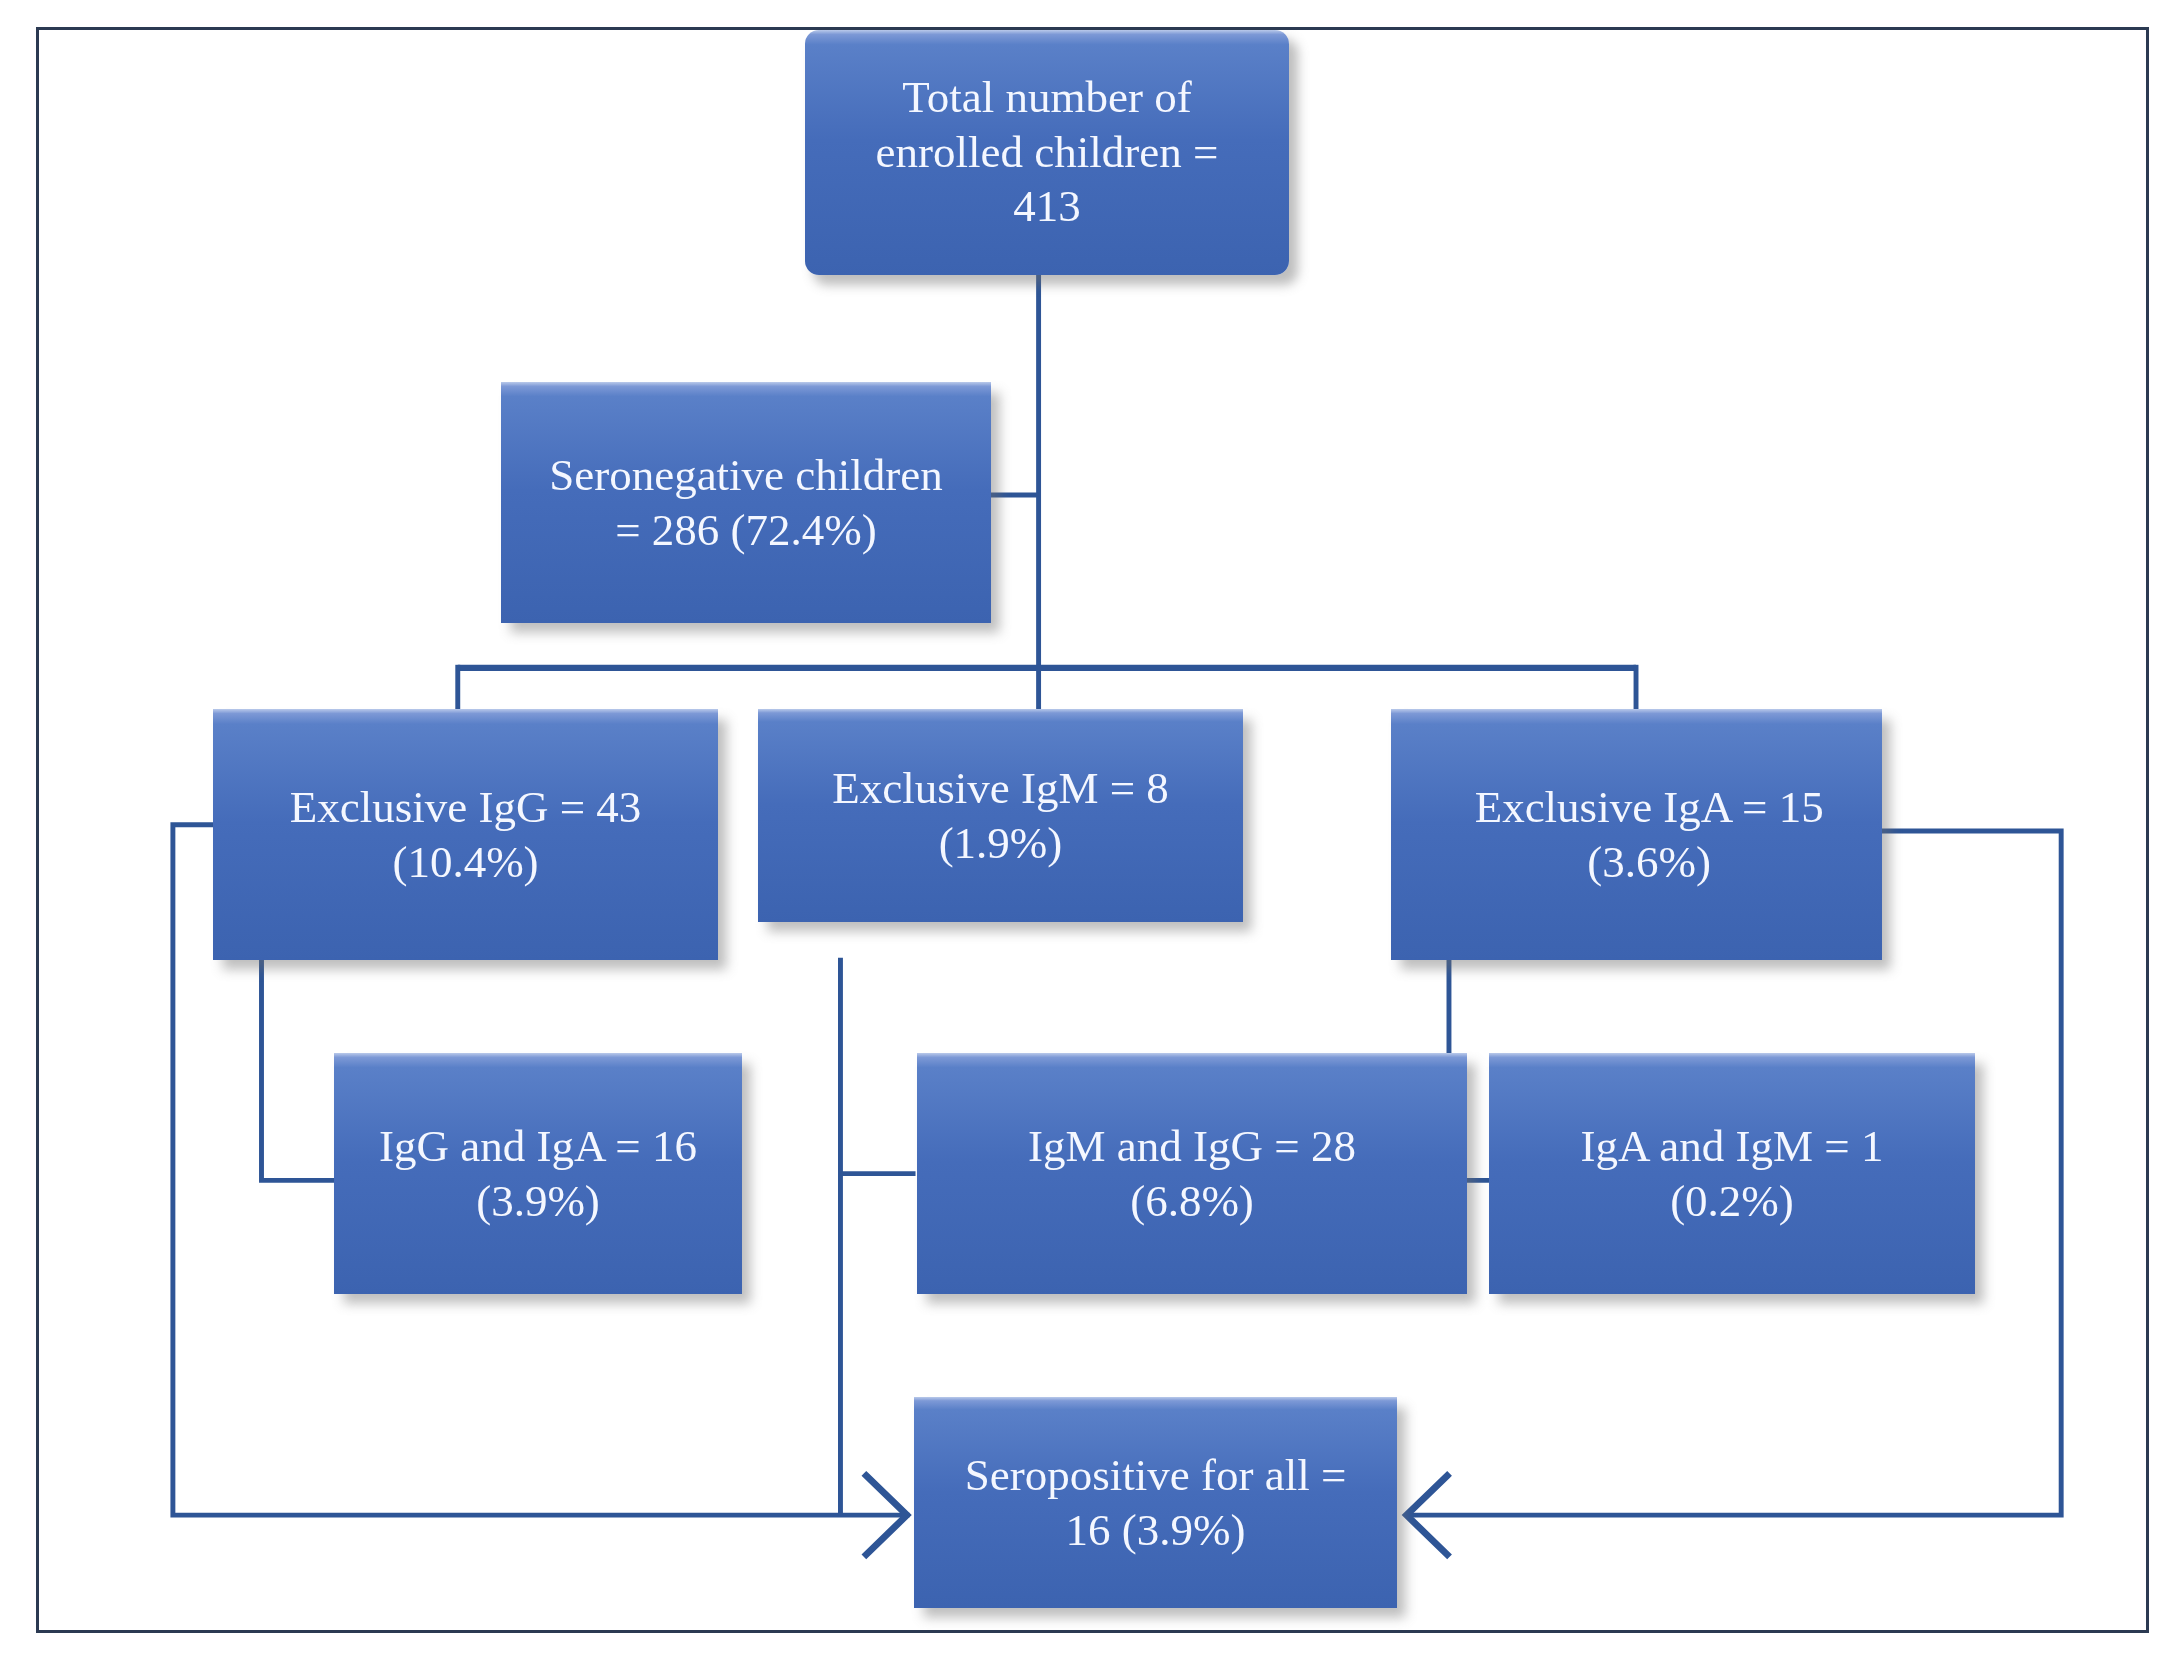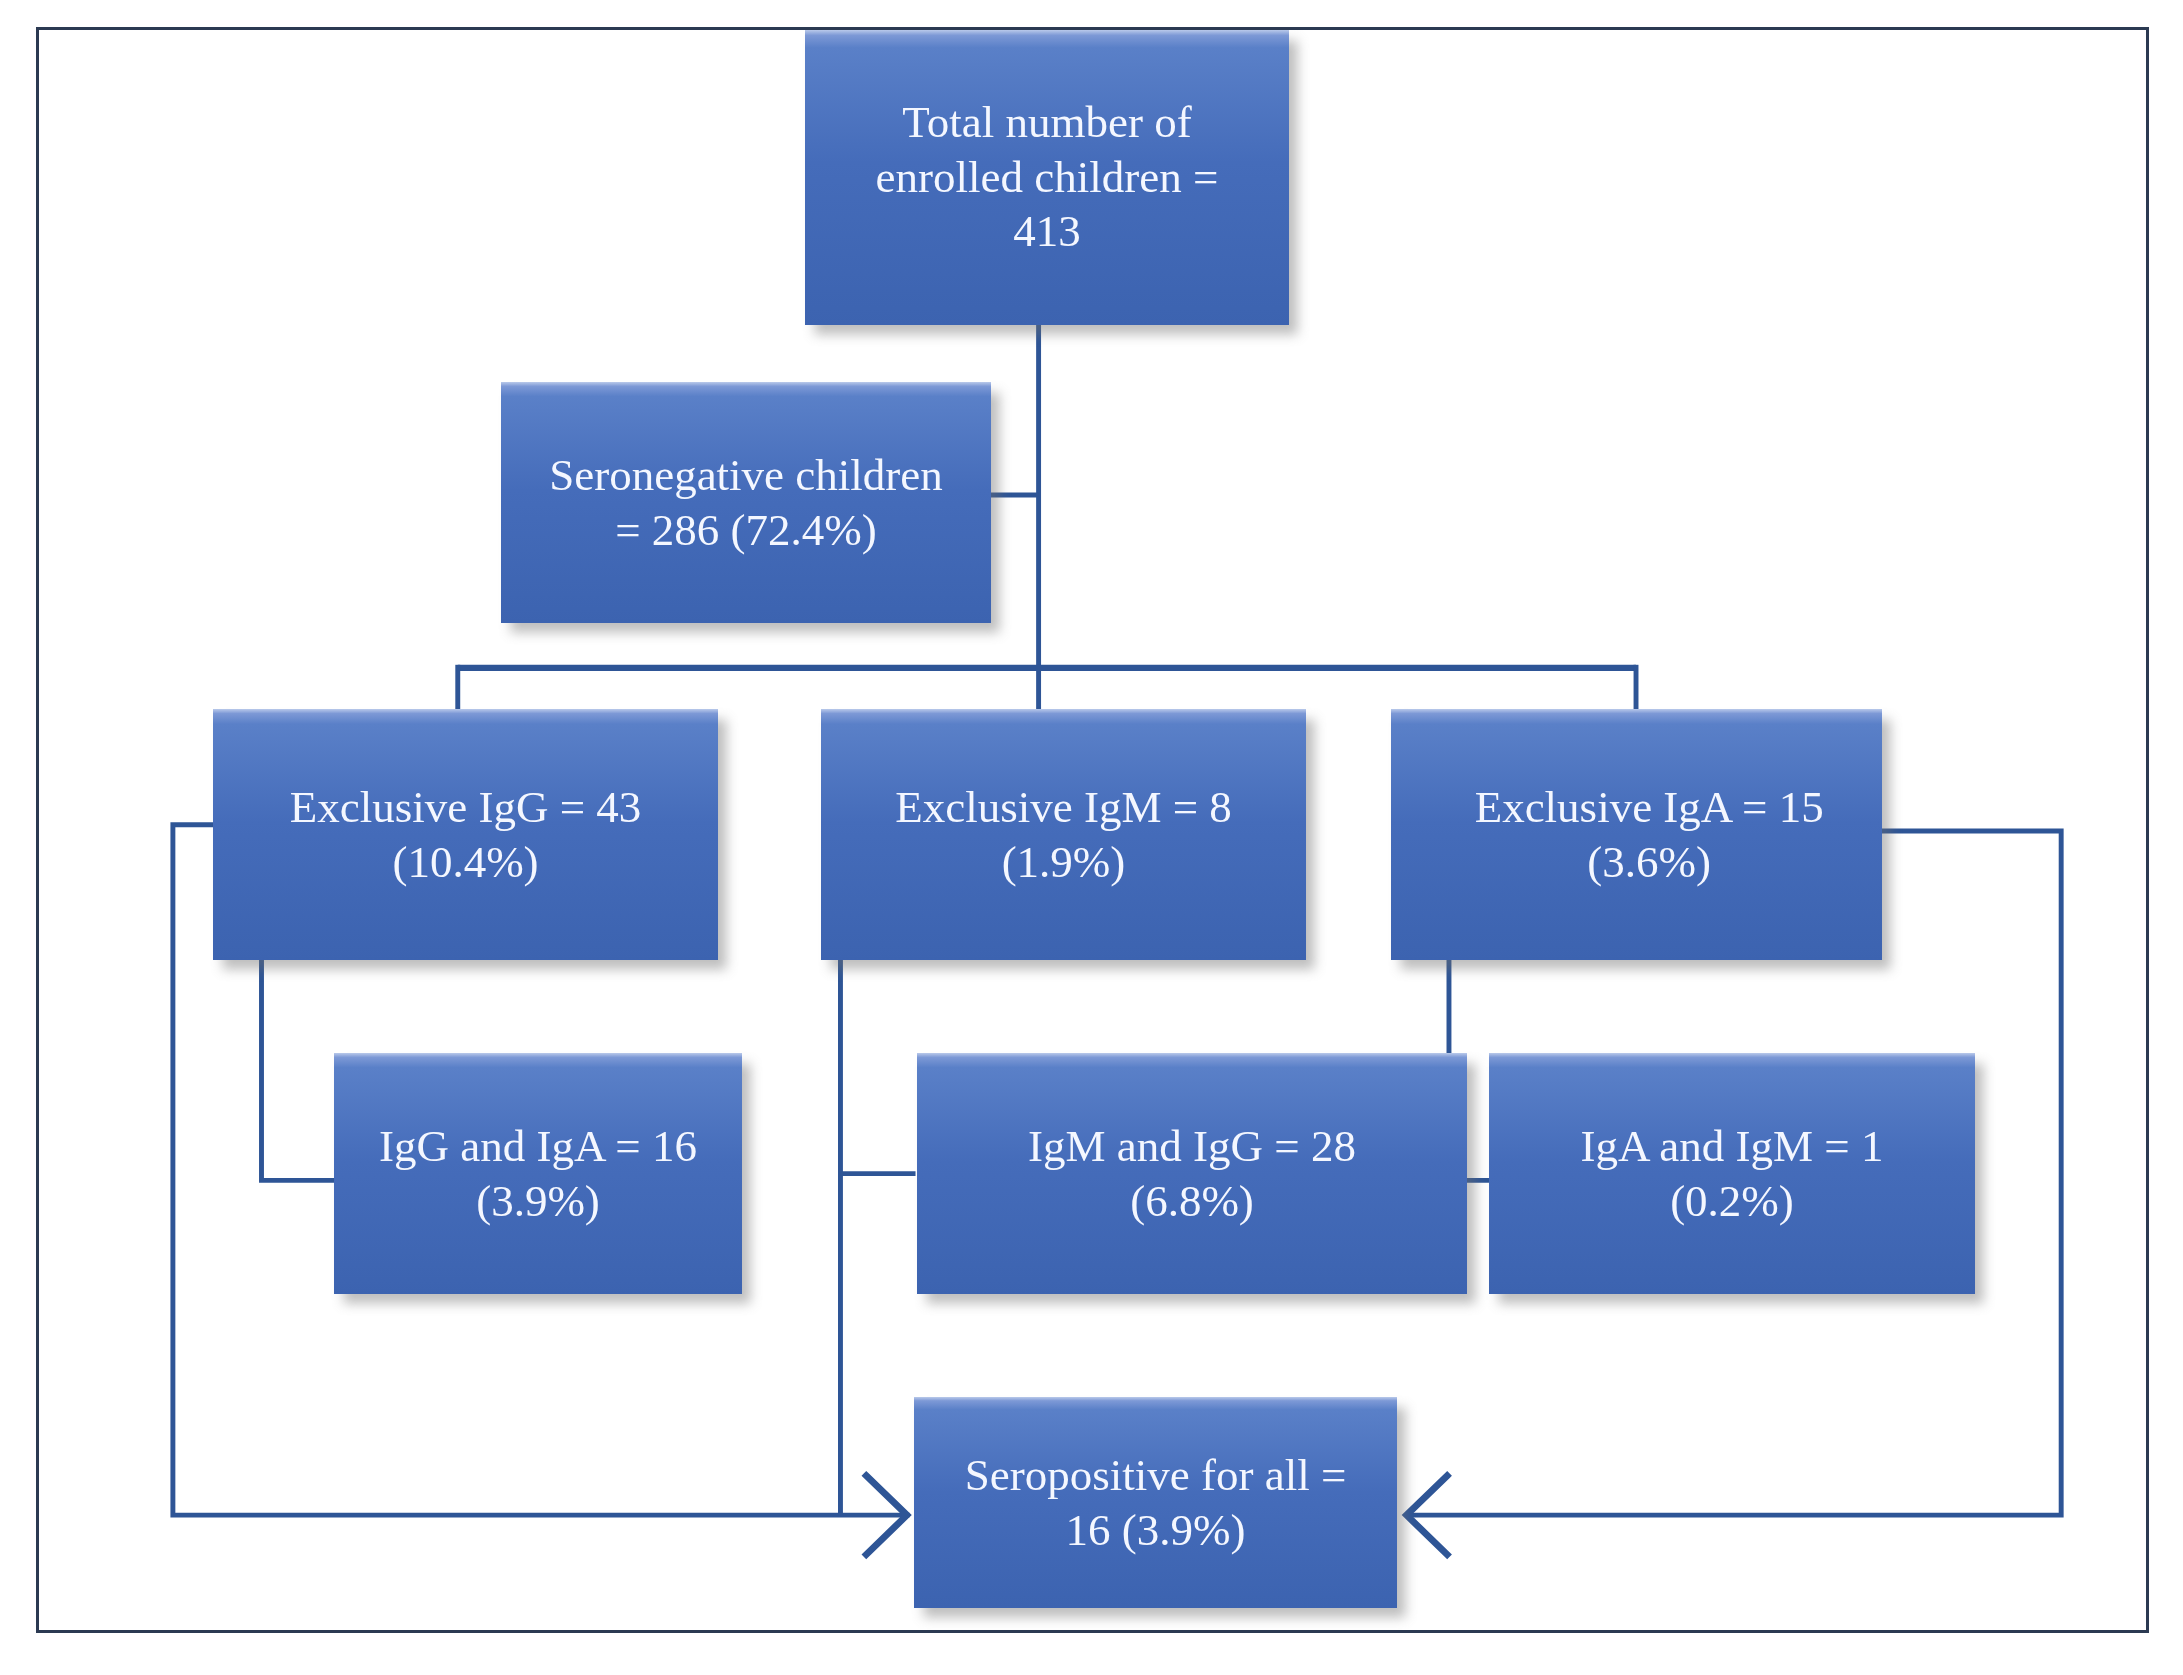--- a/index.html
+++ b/index.html
@@ -61,24 +61,24 @@
       #7d99d6 1.8%,
       var(--box-fill-top, #5a80c8) 6%,
       #456cba 45%,
       var(--box-fill, #3c63b0) 100%);
     box-shadow: 8.6px 9.8px 11px rgba(110, 110, 110, 0.45);
     white-space: pre-line;
     padding: 0 8.6px;
     box-sizing: border-box;
   }
   
-  #node-total        { left: 805px; top: 29.5px;   width: 484px; height: 295px; }
+  #node-total        { left: 805px; top: 29.5px;   width: 484px; height: 245px; border-radius: 14px; }
   #node-seronegative { left: 501px;  top: 382px;  width: 490px; height: 241px; }
   #node-igg          { left: 213px;  top: 709px; width: 505px; height: 251px; }
-  #node-igm          { left: 821px; top: 709px; width: 485px; height: 251px; }
+  #node-igm          { left: 758px; top: 709px; width: 485px; height: 213px; }
   #node-iga          { left: 1391px; top: 709px; width: 491px; height: 251px; padding-left: 34px; }
   #node-igg-iga      { left: 334px;  top: 1053px; width: 408px; height: 241px; }
   #node-igm-igg      { left: 917px; top: 1053px; width: 550px; height: 241px; }
   #node-iga-igm      { left: 1489px; top: 1053px; width: 486px; height: 241px; }
   #node-seropositive { left: 914px; top: 1397px; width: 483px; height: 211px; }
 </style>
 </head>
 <body>
 
 <div id="canvas">

